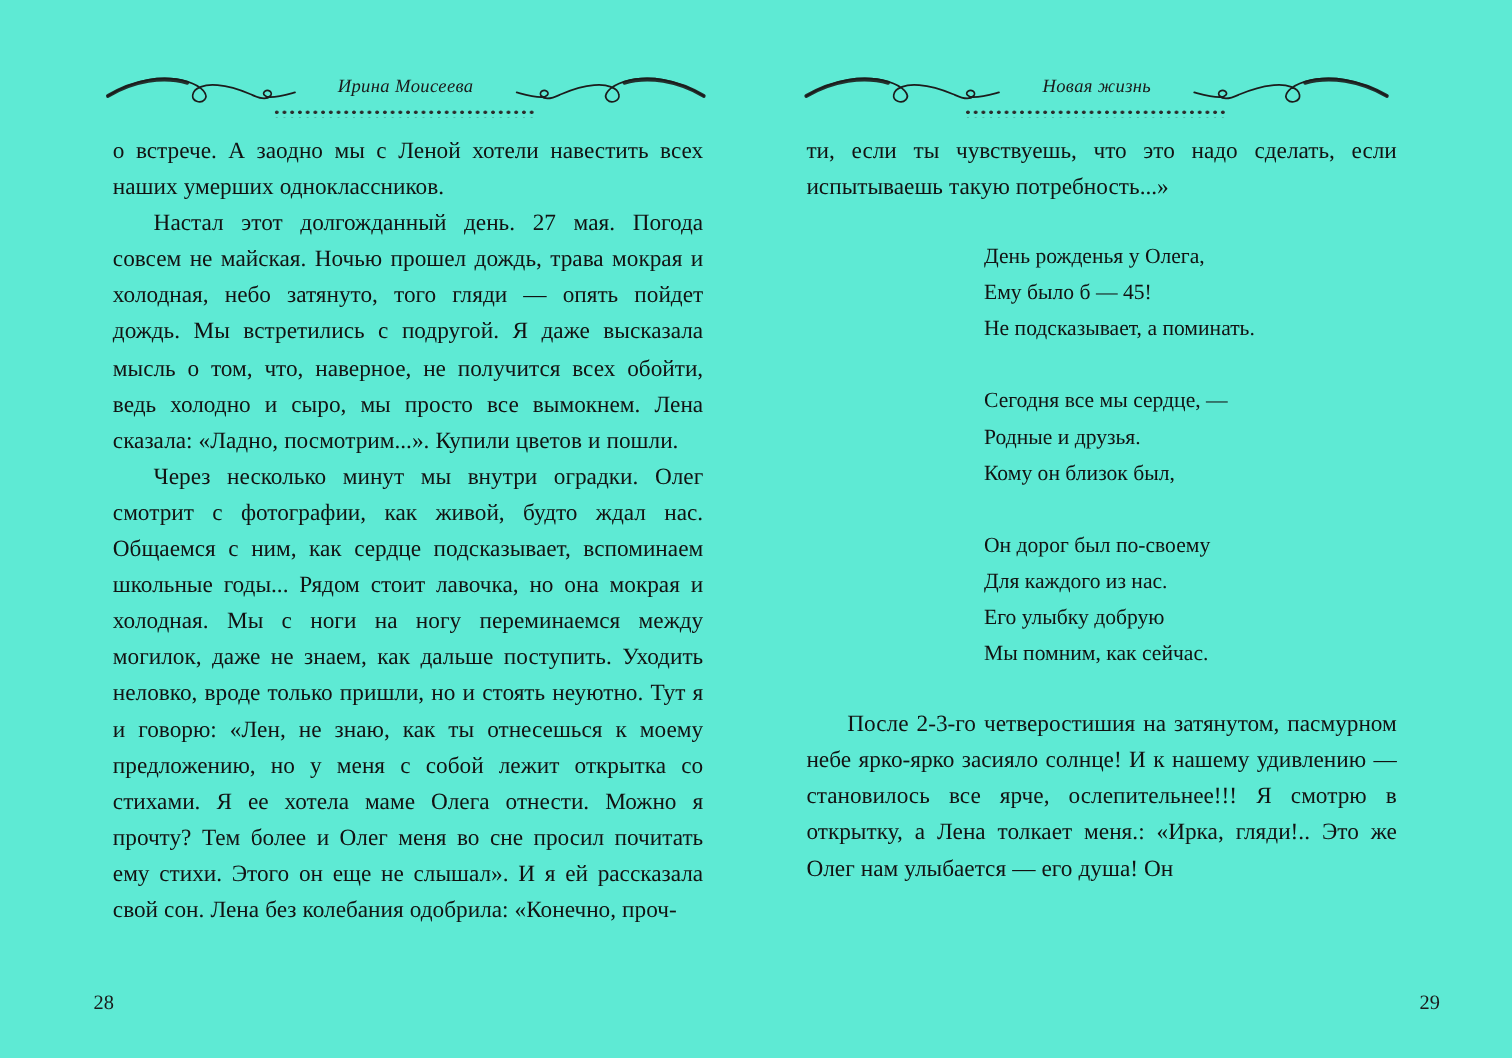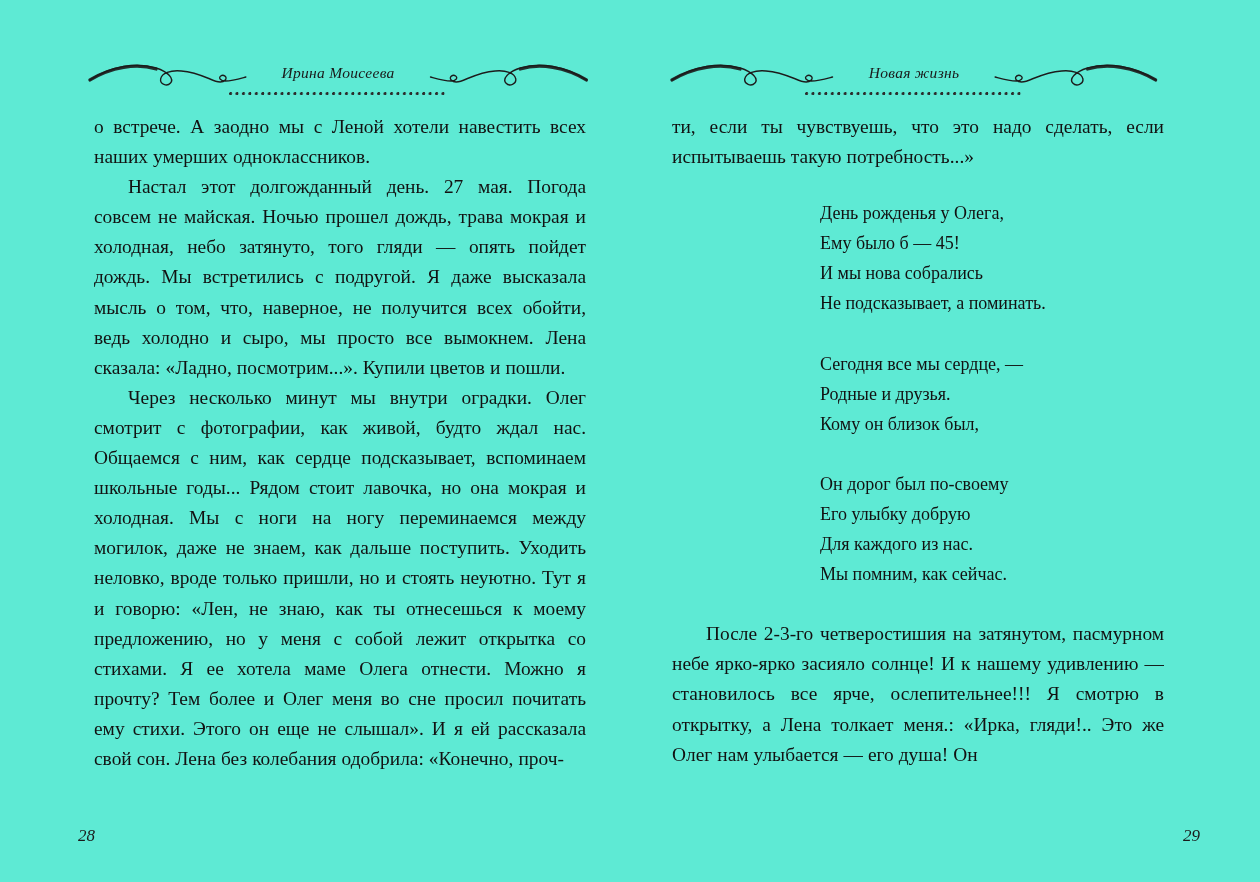--- a/index.html
+++ b/index.html
@@ -117,21 +117,20 @@
     line-height: 30.1px;
     white-space: nowrap;
     color: #121212;
   }
 
   
   .folio {
     position: absolute;
     bottom: 36px;
     font-family: "Liberation Serif", "DejaVu Serif", serif;
-    font-style: italic;
     font-size: 17px;
     color: #1a1a1a;
   }
   .page-left .folio  { left: 78px; }
   .page-right .folio { right: 60px; }
 </style>
 </head>
 <body>
 
 <div class="spread">
@@ -187,32 +186,31 @@
       <div class="rh-dots"></div>
     </div>
 
     <div class="textblock">
       <p class="para">ти, если ты чувствуешь, что это надо сделать, если испытываешь такую потребность...»</p>
 
       <div class="poem">
         <div class="stanza">
           <div class="verse">День рожденья у Олега,</div>
           <div class="verse">Ему было б — 45!</div>
-          <div class="verse">И мы нова собрались</div>
           <div class="verse">Не подсказывает, а поминать.</div>
         </div>
         <div class="stanza">
           <div class="verse">Сегодня все мы сердце, —</div>
           <div class="verse">Родные и друзья.</div>
           <div class="verse">Кому он близок был,</div>
         </div>
         <div class="stanza">
           <div class="verse">Он дорог был по-своему</div>
+          <div class="verse">Для каждого из нас.</div>
           <div class="verse">Его улыбку добрую</div>
-          <div class="verse">Для каждого из нас.</div>
           <div class="verse">Мы помним, как сейчас.</div>
         </div>
       </div>
 
       <p class="para indent">После 2-3-го четверостишия на затянутом, пасмурном небе ярко-ярко засияло солнце! И к нашему удивлению — становилось все ярче, ослепительнее!!! Я смотрю в открытку, а Лена толкает меня.: «Ирка, гляди!.. Это же Олег нам улыбается — его душа! Он</p>
     </div>
 
     <div class="folio">29</div>
   </div>
 

